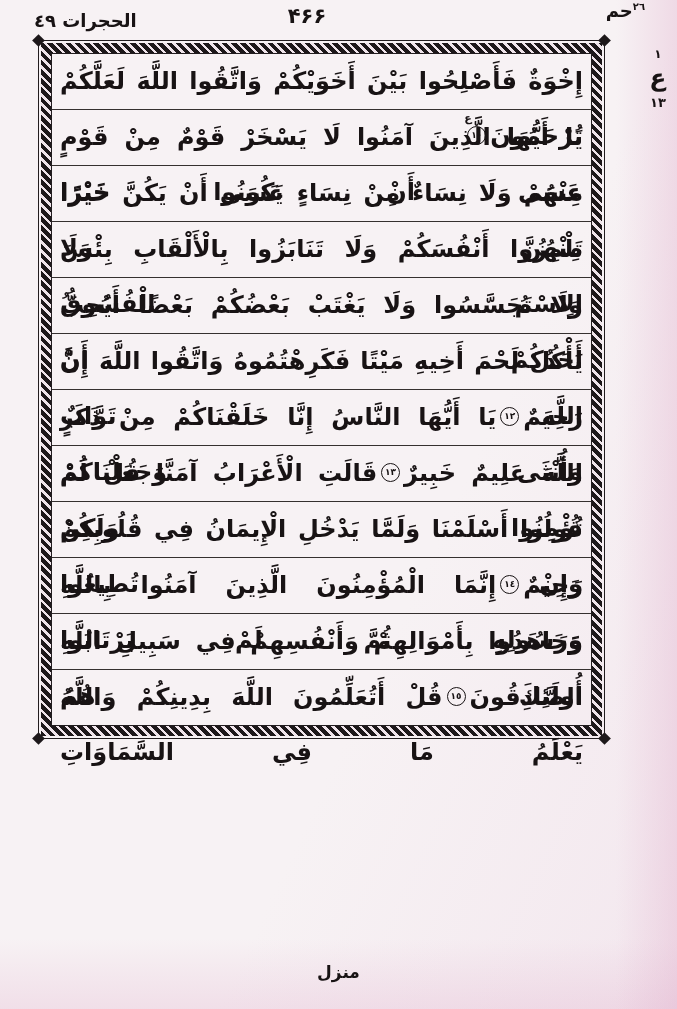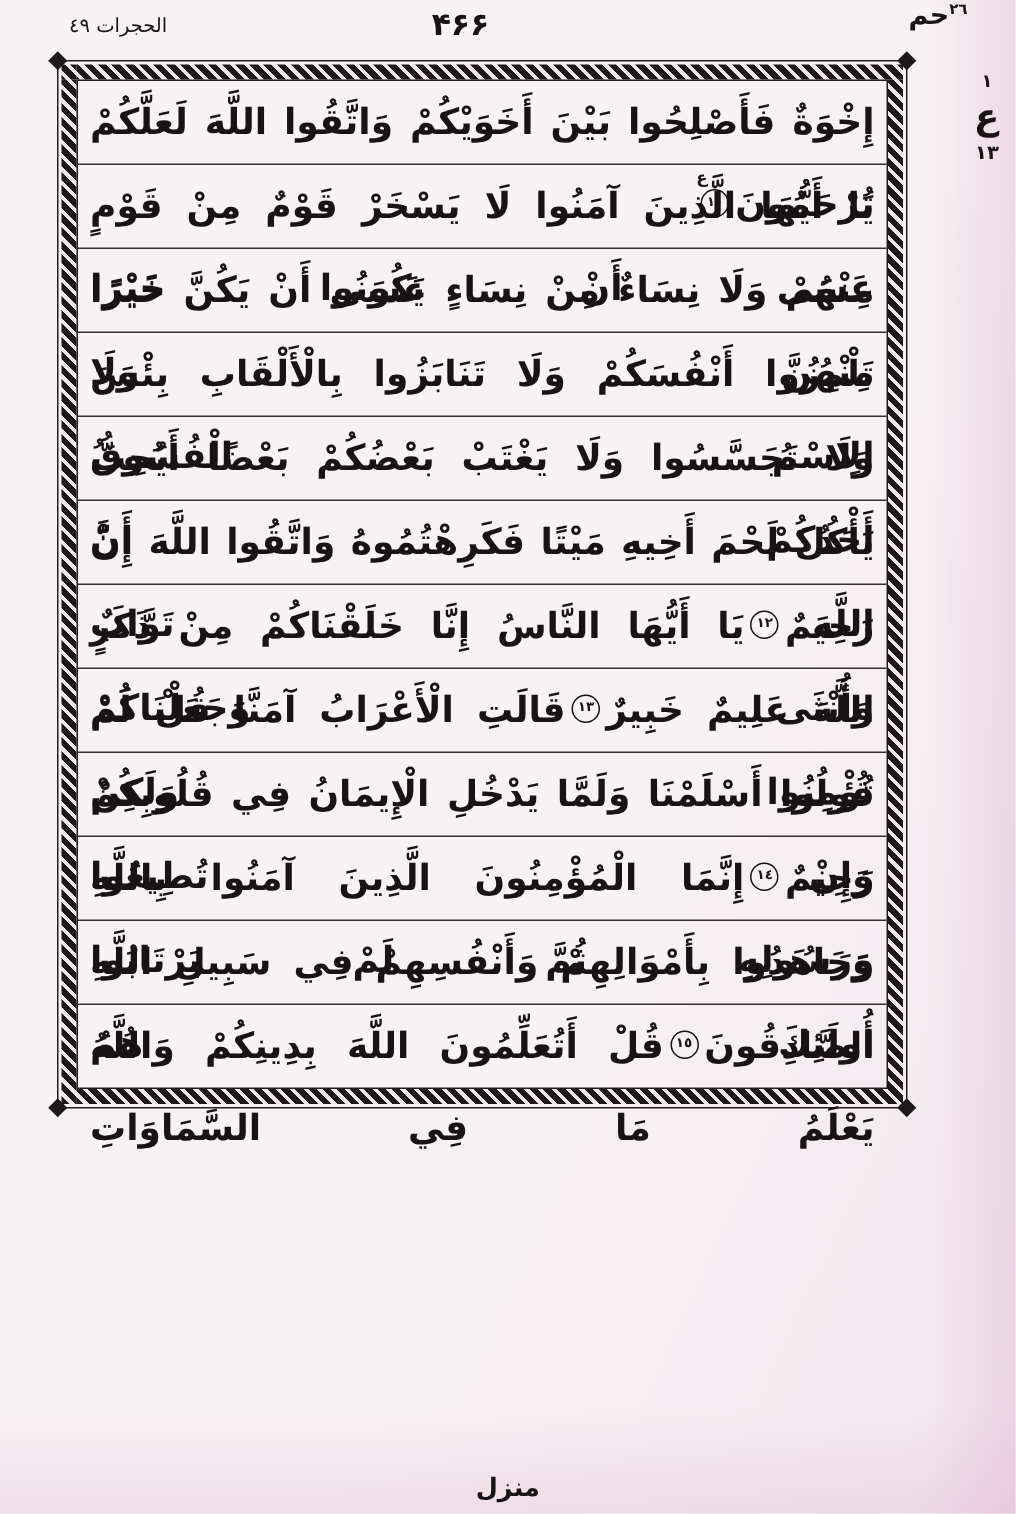--- a/index.html
+++ b/index.html
@@ -16,23 +16,23 @@
       linear-gradient(to top, rgba(226,178,206,0.30), rgba(226,178,206,0) 7%),
       linear-gradient(115deg, #f7f2f4 60%, #f3e7ee 100%);
     font-family: "DejaVu Sans", sans-serif;
     color: #181314;
   }
 
   
   .hdr-surah {
     position: absolute;
     top: 10px;
-    left: 46px;
-    font-size: 13px;
-    font-weight: normal;
+    left: 34px;
+    font-size: 18px;
+    font-weight: bold;
     direction: rtl;
     letter-spacing: 0.5px;
   }
   .hdr-page {
     position: absolute;
     top: 4px;
     left: 0;
     width: 614px;
     text-align: center;
     font-size: 21px;
@@ -152,21 +152,20 @@
   
   .catchword {
     position: absolute;
     top: 962px;
     left: 0;
     width: 677px;
     text-align: center;
     font-size: 17px;
     font-weight: bold;
     direction: rtl;
-    margin-top: 20px;
   }
 </style>
 </head>
 <body>
 
 <div class="hdr-surah">الحجرات ٤٩</div>
 <div class="hdr-page">۴۶۶</div>
 <div class="hdr-juz"><span class="juz-num">٢٦</span><span>حم</span></div>
 
 <div class="frame-wrap">

